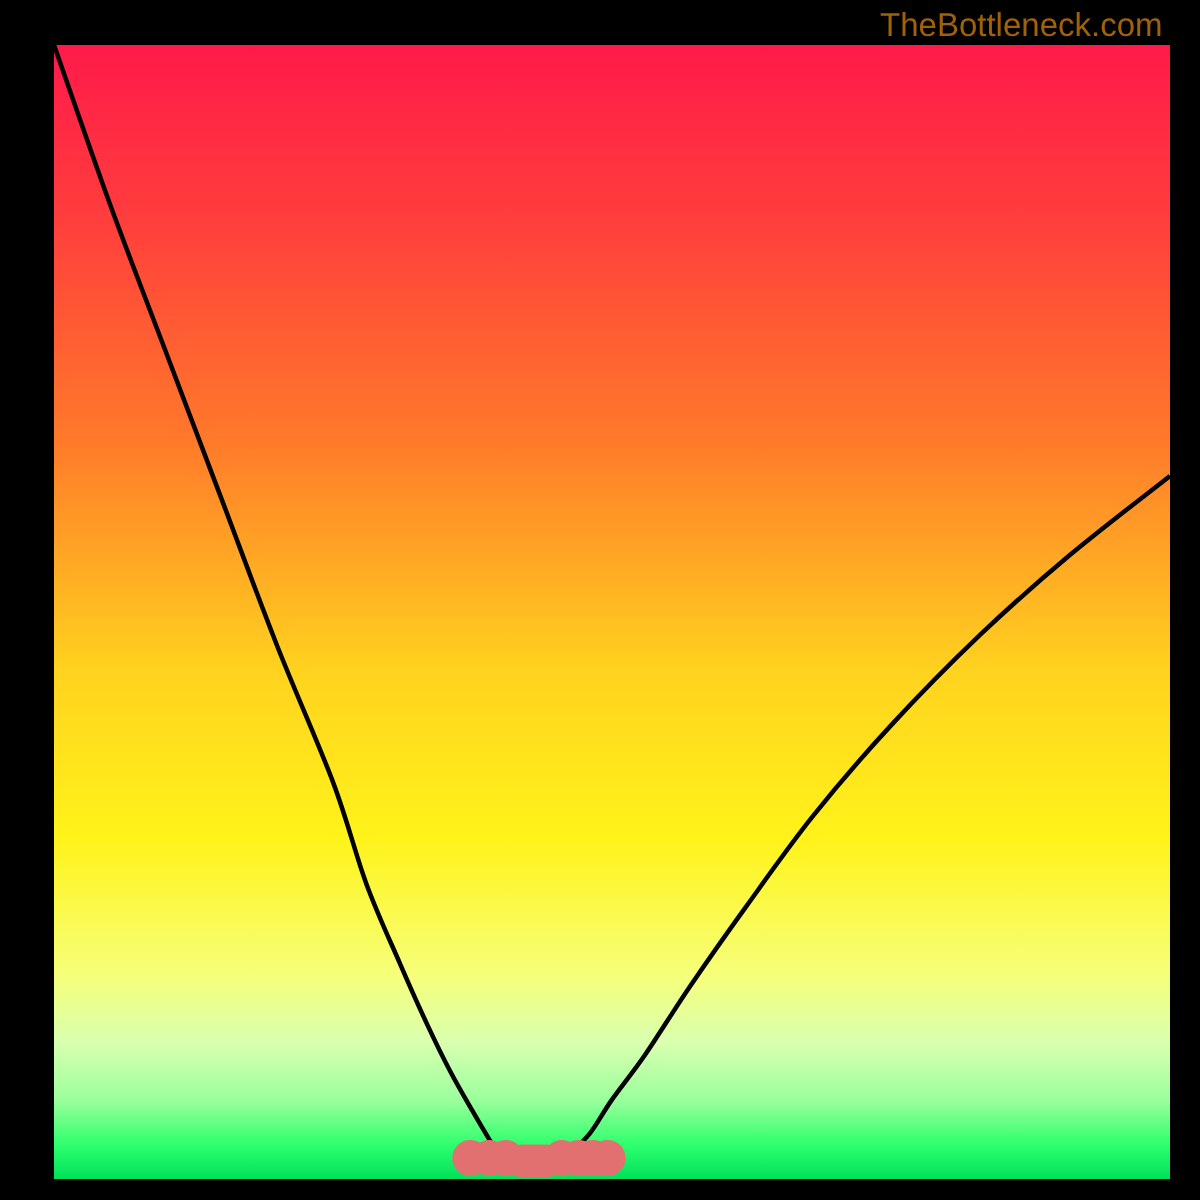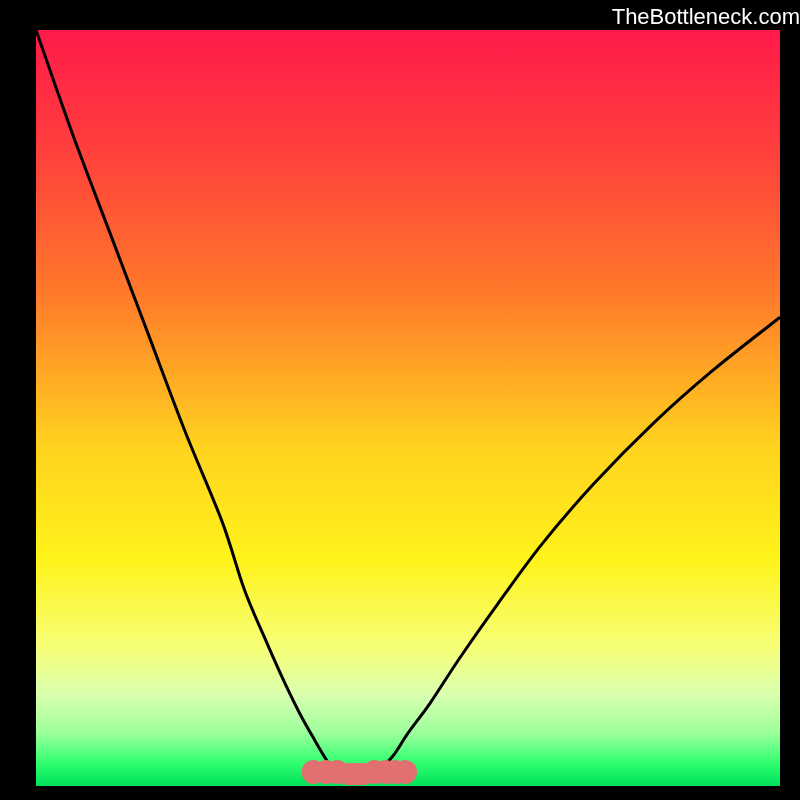--- a/index.html
+++ b/index.html
@@ -12,22 +12,22 @@
     font-family: Arial, Helvetica, sans-serif;
   }
   #container {
     position: relative;
     width: 800px;
     height: 800px;
   }
   #watermark {
     position: absolute;
     top: 4px;
-    right: 0;
-    color: #ffffff;
+    right: 25px;
+    color: #a16207;
     font-size: 22px;
     font-weight: 400;
     z-index: 10;
   }
   svg {
     display: block;
   }
 </style>
 </head>
 <body>

